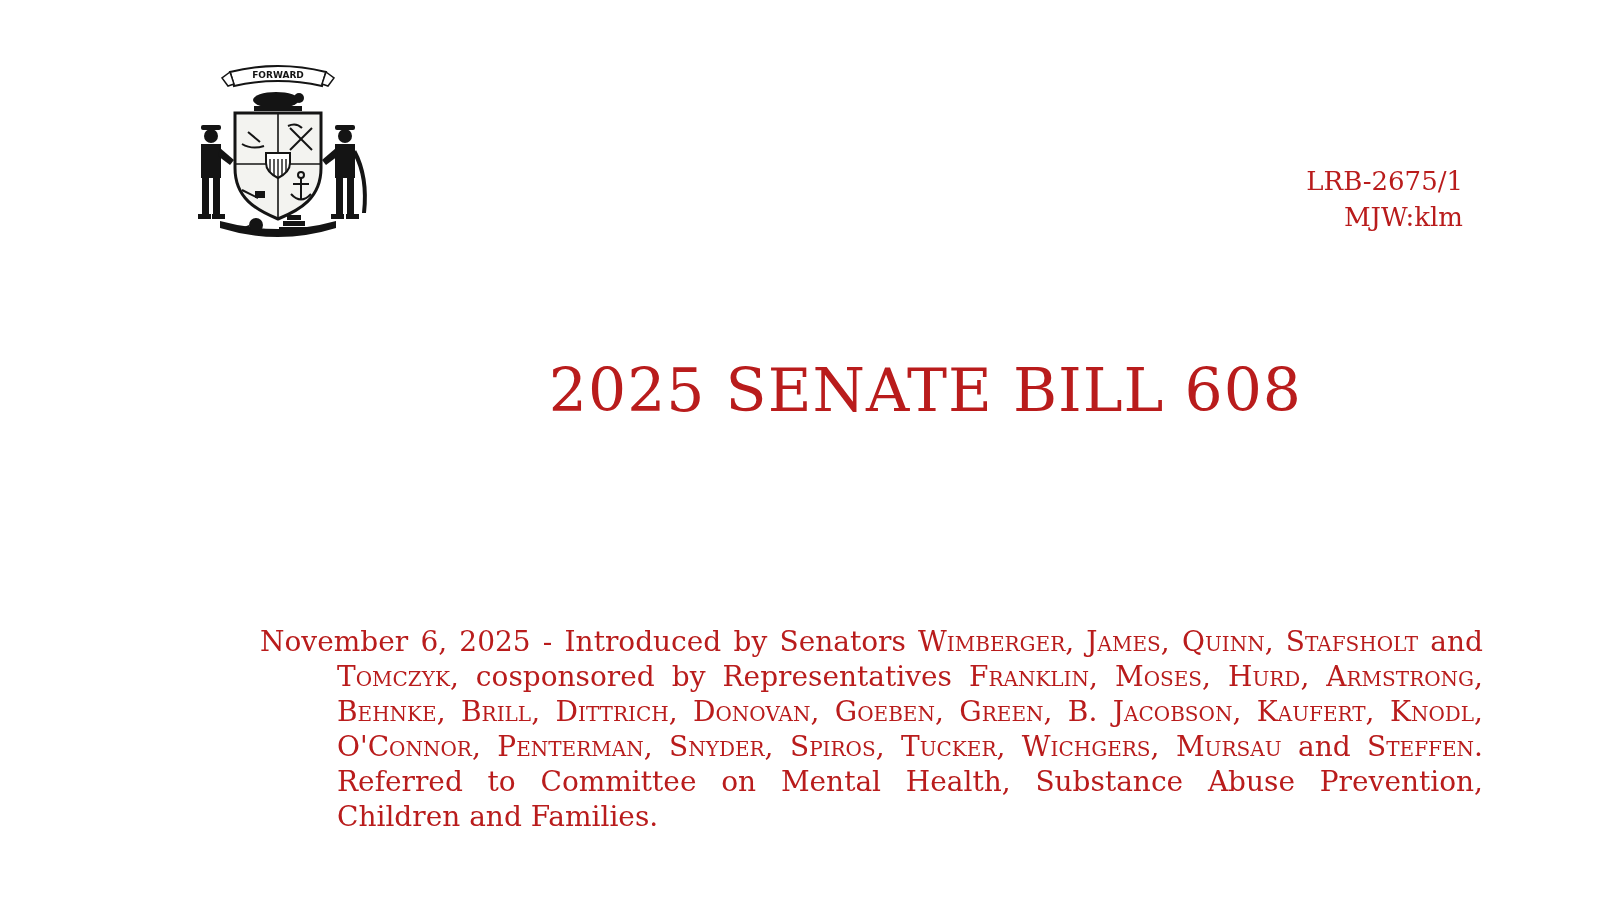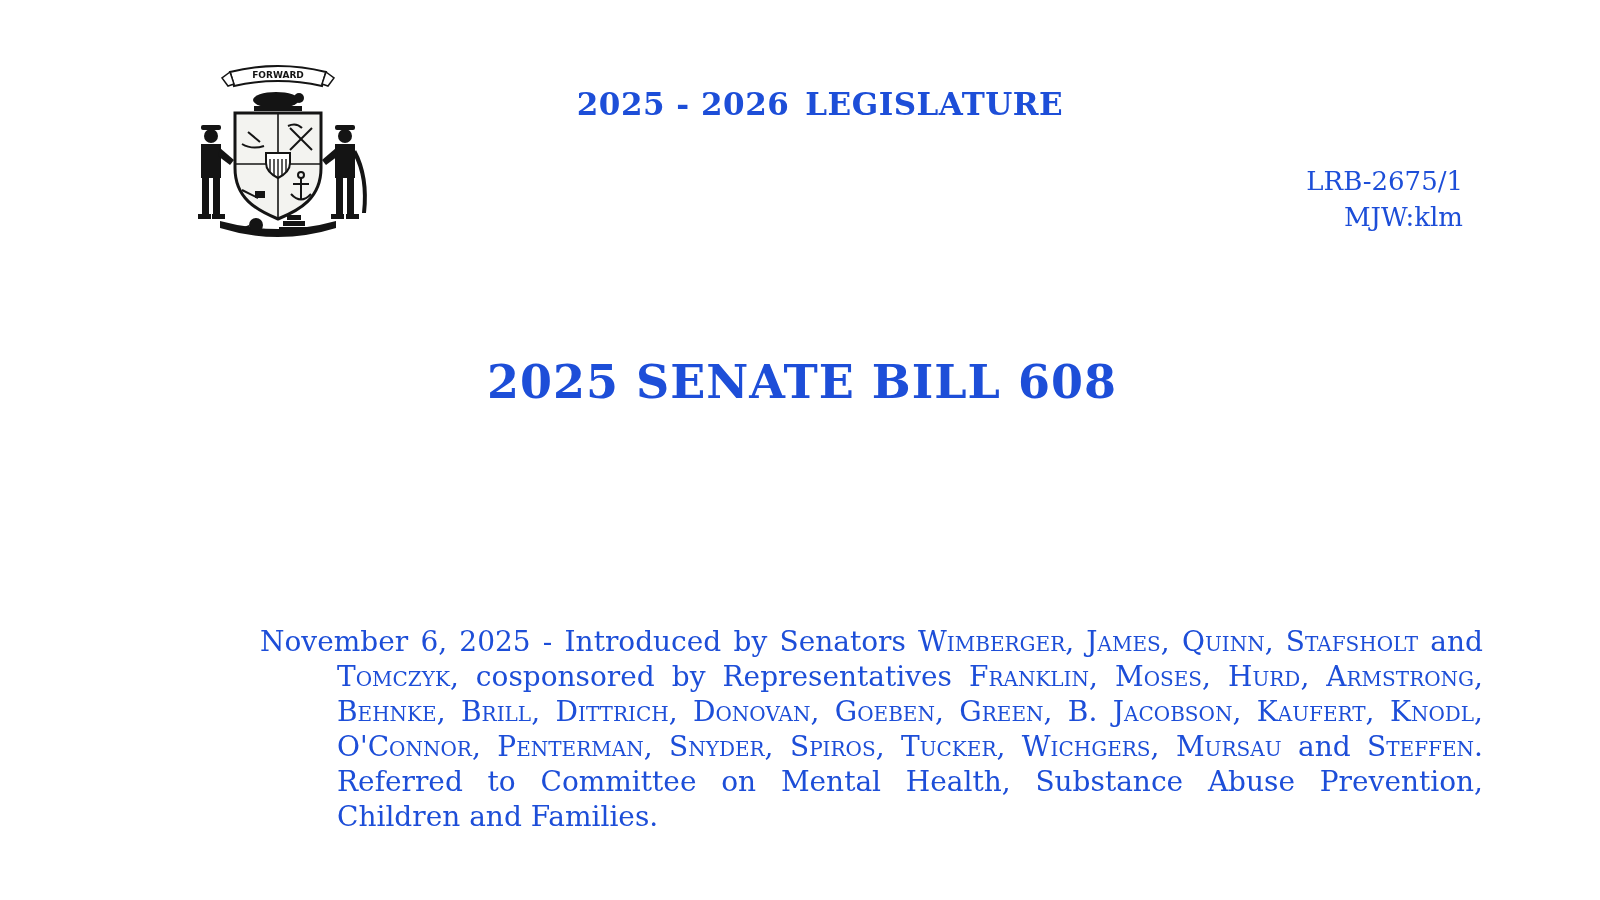--- a/index.html
+++ b/index.html
@@ -6,21 +6,21 @@
     margin: 0;
     padding: 0;
     background: #ffffff;
   }
   .page {
     position: relative;
     width: 1600px;
     height: 900px;
     background: #ffffff;
     font-family: "DejaVu Serif", "Liberation Serif", serif;
-    color: #1d4ed8;
+    color: #b91c1c;
     overflow: hidden;
   }
 
   
   .seal {
     position: absolute;
     left: 178px;
     top: 58px;
     width: 200px;
     height: 190px;
@@ -58,23 +58,23 @@
     font-size: 26px;
     line-height: 36px;
   }
 
   
   .bill-title {
     position: absolute;
     left: 302px;
     top: 355px;
     width: 1000px;
-    text-align: center;
-    font-size: 46px;
-    font-weight: bold;
+    text-align: right;
+    font-size: 60px;
+    font-weight: normal;
     letter-spacing: 1px;
   }
 
   
   .intro {
     position: absolute;
     left: 260px;
     top: 583px;
     width: 1223px;
     padding-left: 77px;
@@ -178,23 +178,20 @@
         <g>
           <rect x="101" y="169" width="30" height="5"></rect>
           <rect x="105" y="163" width="22" height="5"></rect>
           <rect x="109" y="157" width="14" height="5"></rect>
         </g>
       </g>
     </svg>
   </div>
 
   <div class="header-center">
-    <div class="session-line">
-      <span>2025 - 2026</span><span class="session-label">LEGISLATURE</span>
-    </div>
   </div>
 
   <div class="lrb-block">
     <div>LRB-2675/1</div>
     <div>MJW:klm</div>
   </div>
 
   <div class="bill-title">2025 SENATE BILL 608</div>
 
   <p class="intro"><span>November 6, 2025 - Introduced by Senators </span><span class="sc">Wimberger</span><span>, </span><span class="sc">James</span><span>, </span><span class="sc">Quinn</span><span>, </span><span class="sc">Stafsholt</span><span> and </span><span class="sc">Tomczyk</span><span>, cosponsored by Representatives </span><span class="sc">Franklin</span><span>, </span><span class="sc">Moses</span><span>, </span><span class="sc">Hurd</span><span>, </span><span class="sc">Armstrong</span><span>, </span><span class="sc">Behnke</span><span>, </span><span class="sc">Brill</span><span>, </span><span class="sc">Dittrich</span><span>, </span><span class="sc">Donovan</span><span>, </span><span class="sc">Goeben</span><span>, </span><span class="sc">Green</span><span>, B. </span><span class="sc">Jacobson</span><span>, </span><span class="sc">Kaufert</span><span>, </span><span class="sc">Knodl</span><span>, </span><span class="sc">O'Connor</span><span>, </span><span class="sc">Penterman</span><span>, </span><span class="sc">Snyder</span><span>, </span><span class="sc">Spiros</span><span>, </span><span class="sc">Tucker</span><span>, </span><span class="sc">Wichgers</span><span>, </span><span class="sc">Mursau</span><span> and </span><span class="sc">Steffen</span><span>. Referred to Committee on Mental Health, Substance Abuse Prevention, Children and Families.</span></p>

